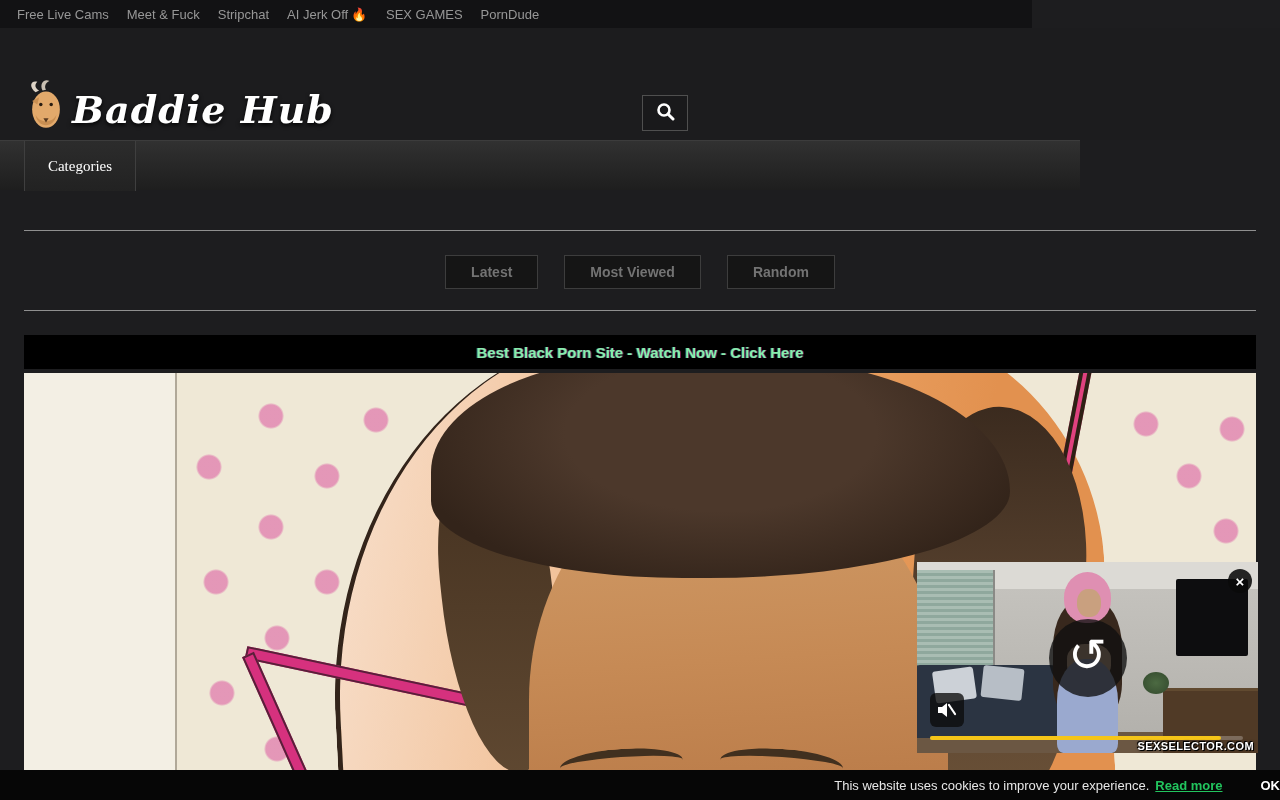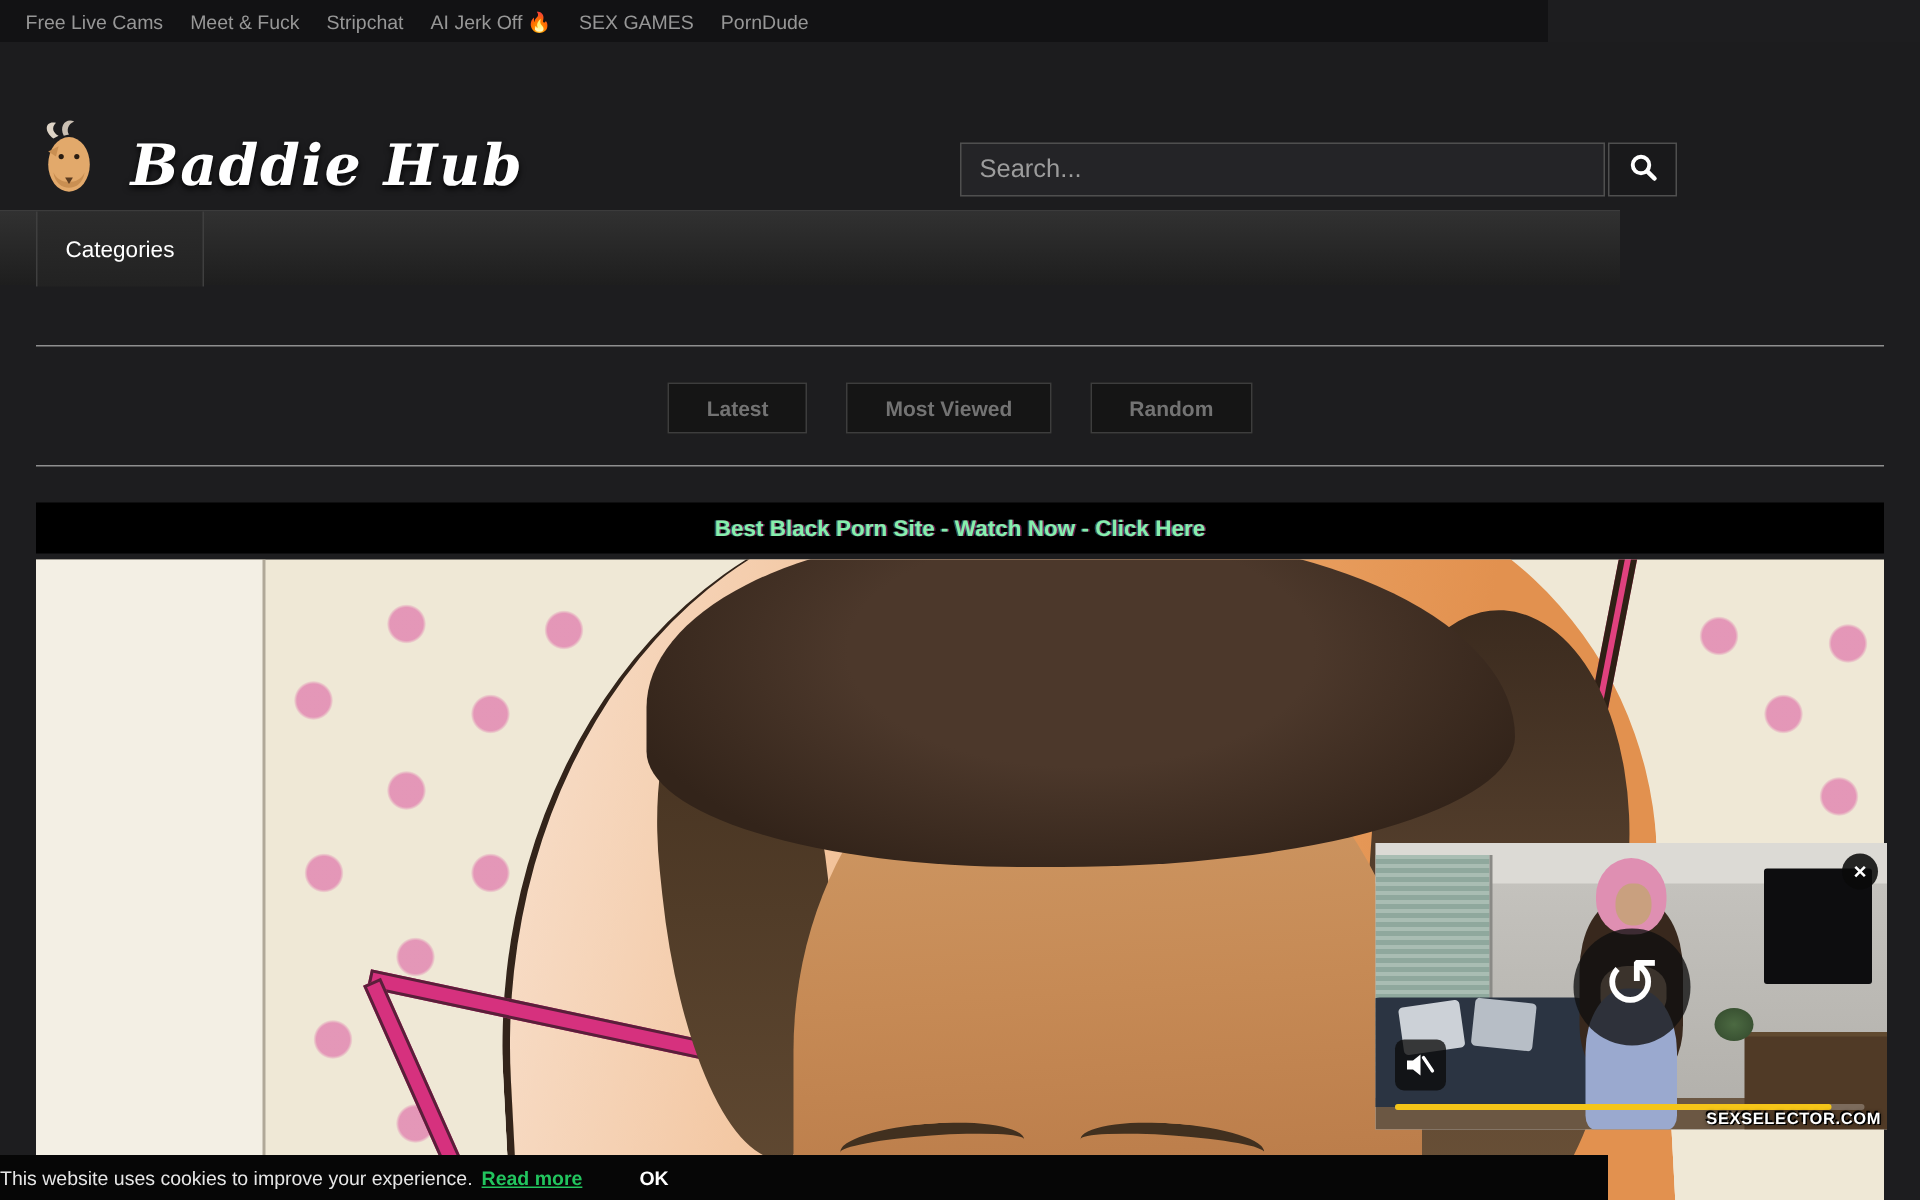--- a/index.html
+++ b/index.html
@@ -6,33 +6,33 @@
   html,body { width:1280px; height:800px; overflow:hidden; background:#1d1d1f;
               font-family:"Liberation Sans", sans-serif; }
 
   
   #topbar { position:absolute; top:0; left:0; width:1032px; height:28px;
             background:#121214; display:flex; align-items:center; padding-left:8px; z-index:10; }
   #topbar a { color:#979797; font-size:13px; text-decoration:none; padding:0 9px; cursor:pointer; }
 
   
   #header { position:absolute; top:28px; left:0; width:1280px; height:112px; background:#1c1c1e; z-index:10; }
-  #logo { position:absolute; left:20px; top:50px; display:flex; align-items:center; gap:15px; cursor:pointer; }
+  #logo { position:absolute; left:20px; top:50px; display:flex; align-items:center; gap:0; cursor:pointer; }
   #logo .logo-text { color:#fff; font-family:"DejaVu Serif", serif; font-style:italic; font-weight:bold;
                      font-size:38px; letter-spacing:1px; text-shadow:0 2px 4px rgba(0,0,0,.9); }
   #searchwrap { position:absolute; left:640px; top:67px; display:flex; }
   #search-input { width:430px; height:36px; background:#242427; border:1px solid #4f4f4f; color:#c9c9c9;
                   font-size:17px; padding:0 12px; outline:none; }
   #search-input::placeholder { color:#9c9c9c; }
   #search-btn { width:46px; height:36px; margin-left:2px; background:#19191b; border:1px solid #4f4f4f;
                 display:flex; align-items:center; justify-content:center; cursor:pointer; }
 
   
   #navbar { position:absolute; top:140px; left:0; width:1080px; height:50px;
-            background:linear-gradient(#313131, #1e1e1e); border-top:1px solid #3c3c3c; z-index:10; }
+            background:linear-gradient(#313131, #1e1e1e); border-top:1px solid #3c3c3c; z-index:10;font-family:Liberation Serif, serif; }
   #cat-tab { position:absolute; left:24px; top:0; width:112px; height:50px;
              border-left:1px solid #3f3f3f; border-right:1px solid #3f3f3f;
              background:linear-gradient(#2c2c2c, #222); display:flex; align-items:center; justify-content:center;
              color:#fff; font-size:15px; cursor:pointer; }
 
   .sep { position:absolute; left:24px; width:1232px; height:1px; background:#8f8f8f; }
 
   
   #filters { position:absolute; top:255px; left:0; width:1280px; display:flex; justify-content:center; gap:26px; }
   #filters button { background:#151515; border:1px solid #3d3d3d; color:#737373; font-weight:bold; font-size:14px;
@@ -73,22 +73,22 @@
                border-radius:50% 50% 45% 55% / 40% 45% 50% 55%; transform:rotate(-6deg); }
   #forehead { position:absolute; left:41%; top:20%; width:34%; height:98%;
               background:linear-gradient(176deg, #d09b67 8%, #c68a55 48%, #b87947 86%);
               border-radius:48% 52% 30% 30% / 58% 62% 8% 8%; }
   .brow { position:absolute; top:88%; width:10%; height:30px; border-top:8px solid #41301f;
           border-radius:55% 55% 0 0; }
   #brow-l { left:43.5%; transform:rotate(-4deg); }
   #brow-r { left:56.5%; transform:rotate(4deg); }
 
   
-  #cookiebar { position:absolute; top:770px; left:0; width:1072px; height:30px; background:#060606;
-               display:flex; align-items:center; justify-content:flex-start; gap:6px; z-index:40; }
+  #cookiebar { position:absolute; top:770px; left:0; width:1280px; height:30px; background:#060606;
+               display:flex; align-items:center; justify-content:flex-end; gap:6px; z-index:40; }
   #cookiebar .msg { color:#e6e6e6; font-size:13px; }
   #cookiebar .readmore { color:#22c55e; font-size:13px; font-weight:bold; text-decoration:underline; cursor:pointer; }
   #cookiebar .ok { color:#fff; font-size:13px; font-weight:bold; margin-left:32px; cursor:pointer; }
 
   
   #ad { position:absolute; left:917px; top:562px; width:341px; z-index:50; }
   #ad-video { position:relative; width:341px; height:191px; overflow:hidden; cursor:pointer;
               background:linear-gradient(#c7c5c0, #b1afaa); }
   #scene-ceiling { position:absolute; top:0; left:0; width:100%; height:14%; background:#dcdad5; }
   #scene-floor { position:absolute; bottom:0; left:0; width:100%; height:11%; background:#6b5743; }
@@ -157,21 +157,20 @@
         <path d="M18 42 C20 58 40 58 42 42 C38 52 22 52 18 42 Z" fill="#c98f52"></path>
         <path d="M14 26 L22 22 L20 30 Z" fill="#c98f52"></path>
         <circle cx="24" cy="30" r="2" fill="#2a1d12"></circle>
         <circle cx="36" cy="30" r="2" fill="#2a1d12"></circle>
         <path d="M27 46 L33 46 L30 51 Z" fill="#5a3b20"></path>
       </svg>
     </span>
     <span class="logo-text">Baddie Hub</span>
   </div>
   <div id="searchwrap">
-    <input id="search-input" type="text" placeholder="Search..." style="">
     <button id="search-btn">
       <span>
         <svg width="19" height="19" viewBox="0 0 19 19">
           <circle cx="8" cy="8" r="5.5" stroke="#fff" stroke-width="2.6" fill="none"></circle>
           <line x1="12.2" y1="12.2" x2="17" y2="17" stroke="#fff" stroke-width="3" stroke-linecap="round"></line>
         </svg>
       </span>
     </button>
   </div>
 </div>

